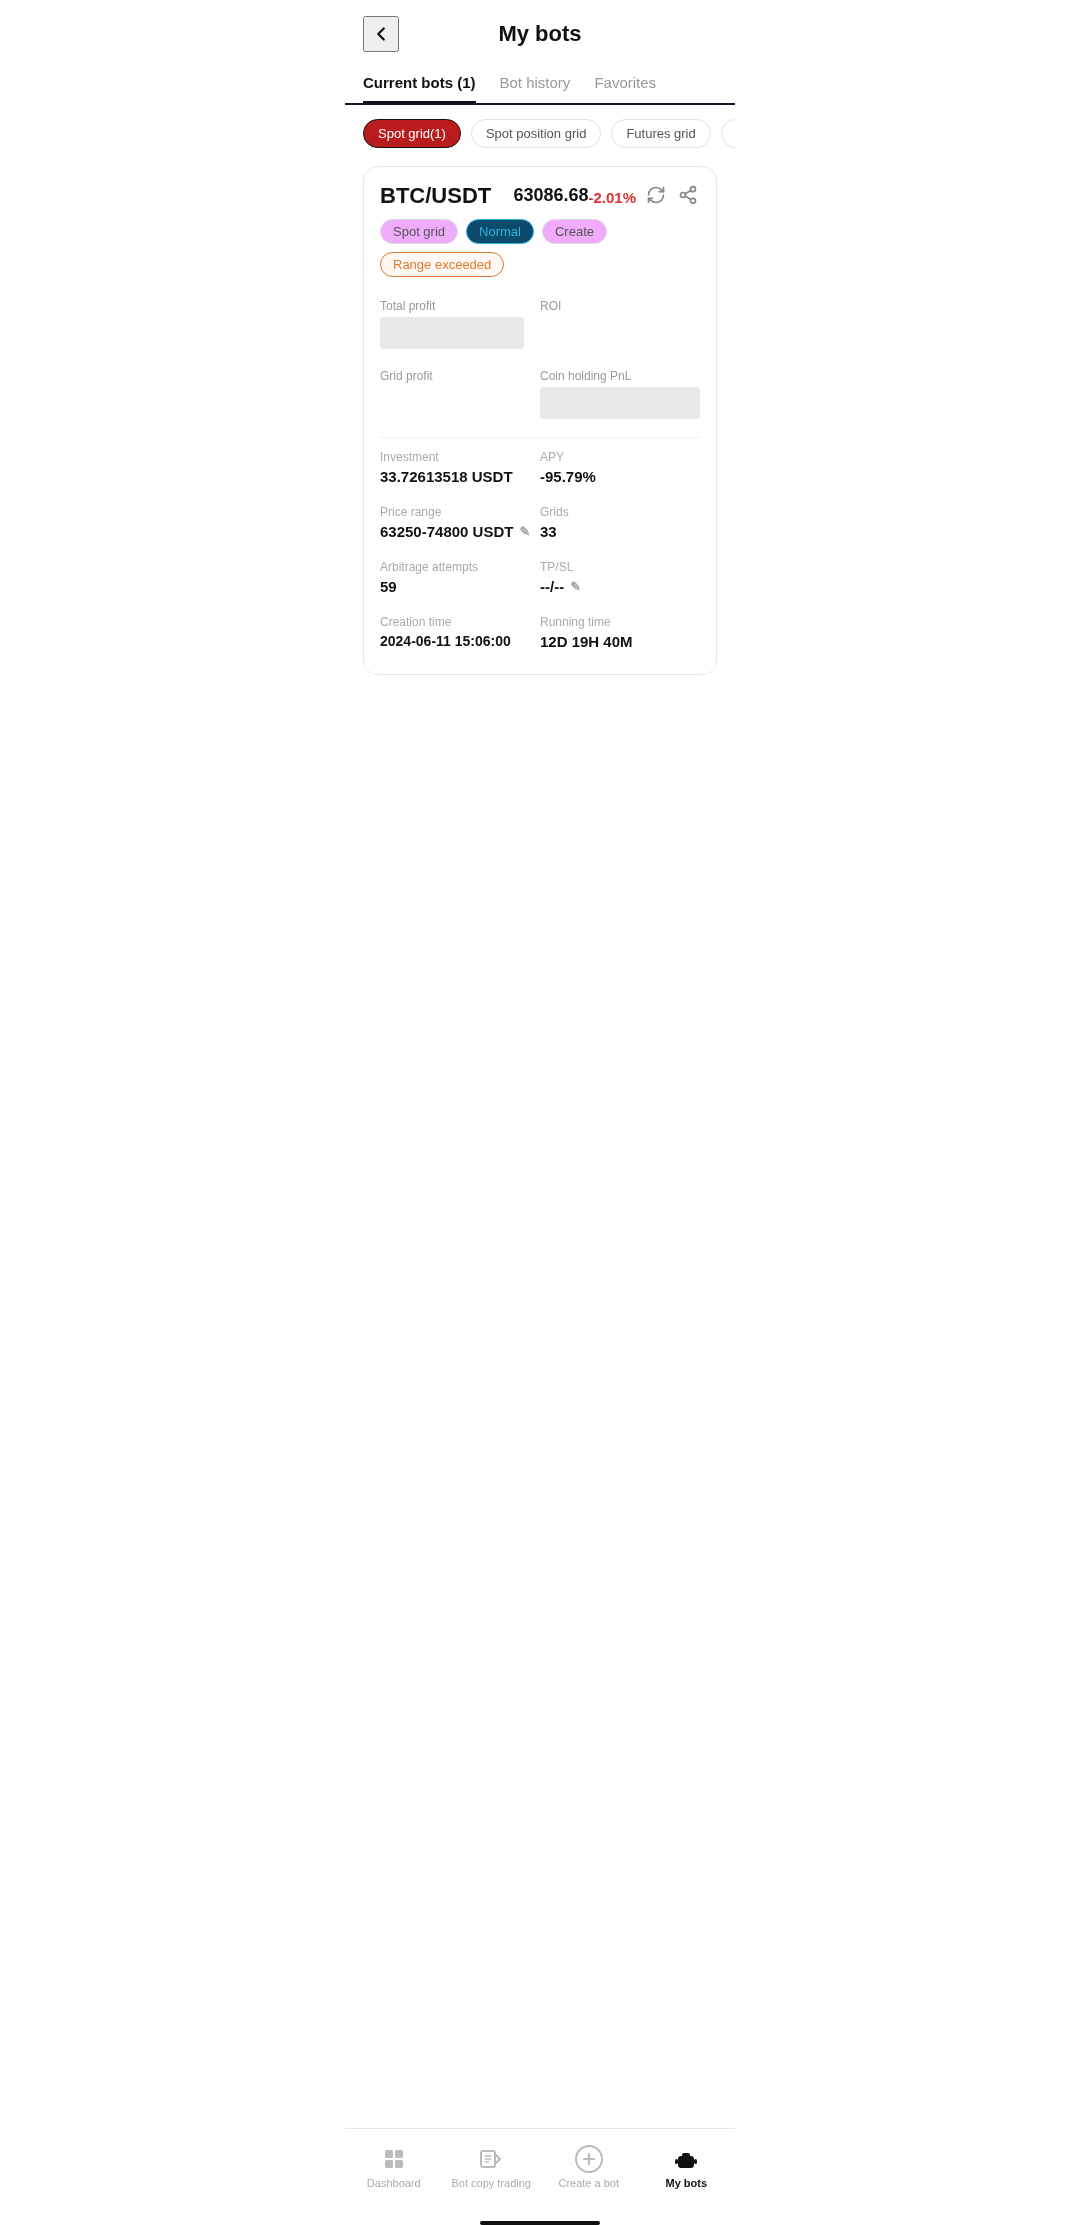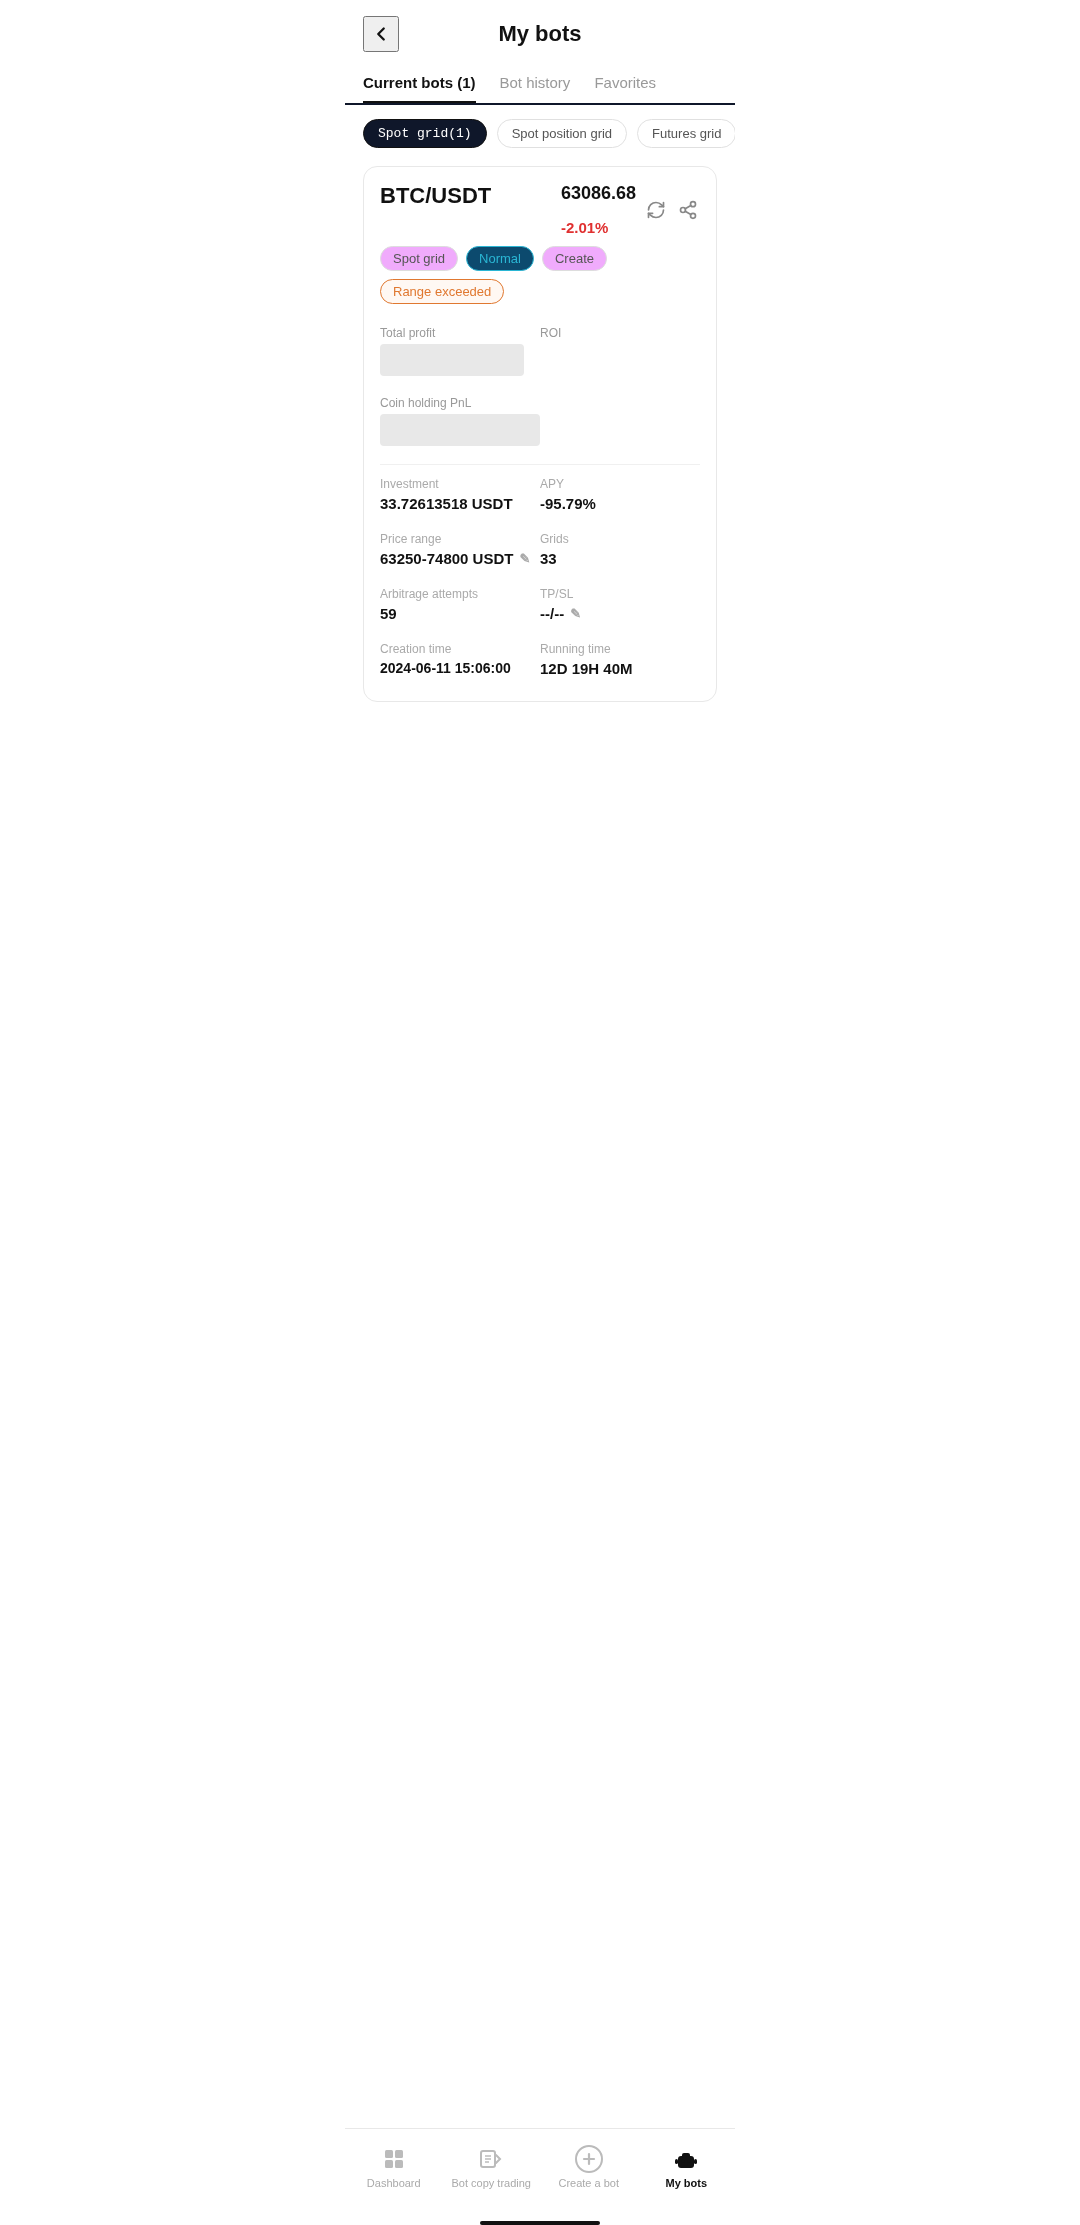--- a/index.html
+++ b/index.html
@@ -77,24 +77,23 @@
       padding: 6px 14px;
       border-radius: 20px;
       font-size: 13px;
       white-space: nowrap;
       cursor: pointer;
       border: 1px solid #e0e0e0;
       color: #555;
       background: #fff;
     }
     .chip.active {
-      background: #0f172a;
+      background: #b91c1c;
       color: #fff;
       border-color: #111;
-      font-family: Liberation Mono, monospace;
     }
 
     
     .bot-card {
       margin: 8px 18px 0;
       border: 1px solid #e8e8e8;
       border-radius: 14px;
       padding: 16px;
     }
 
@@ -104,23 +103,22 @@
       justify-content: space-between;
       margin-bottom: 10px;
     }
     .bot-pair {
       font-size: 22px;
       font-weight: 800;
       color: #111;
     }
     .bot-price-section {
       display: flex;
-      align-items: flex-start;
-      gap: 15px;
-      flex-direction: column;
+      align-items: flex-end;
+      gap: 0;
     }
     .bot-price {
       font-size: 18px;
       font-weight: 600;
       color: #111;
     }
     .bot-change {
       font-size: 15px;
       font-weight: 600;
       color: #e03030;
@@ -372,20 +370,23 @@
     <div class="profit-cell">
       <div class="profit-label">Total profit</div>
       <div class="profit-value-placeholder"></div>
     </div>
     <div class="profit-cell">
       <div class="profit-label">ROI</div>
     </div>
   </div>
   <div class="profit-grid" style="margin-bottom:10px;">
     <div class="profit-cell">
+      <div class="profit-label">Grid profit</div>
+    </div>
+    <div class="profit-cell">
       <div class="profit-label">Coin holding PnL</div>
       <div class="profit-value-placeholder wide"></div>
     </div>
   </div>
 
   <div class="stats-grid">
     <div class="stat-item">
       <div class="stat-label">Investment</div>
       <div class="stat-value">33.72613518 USDT</div>
     </div>

